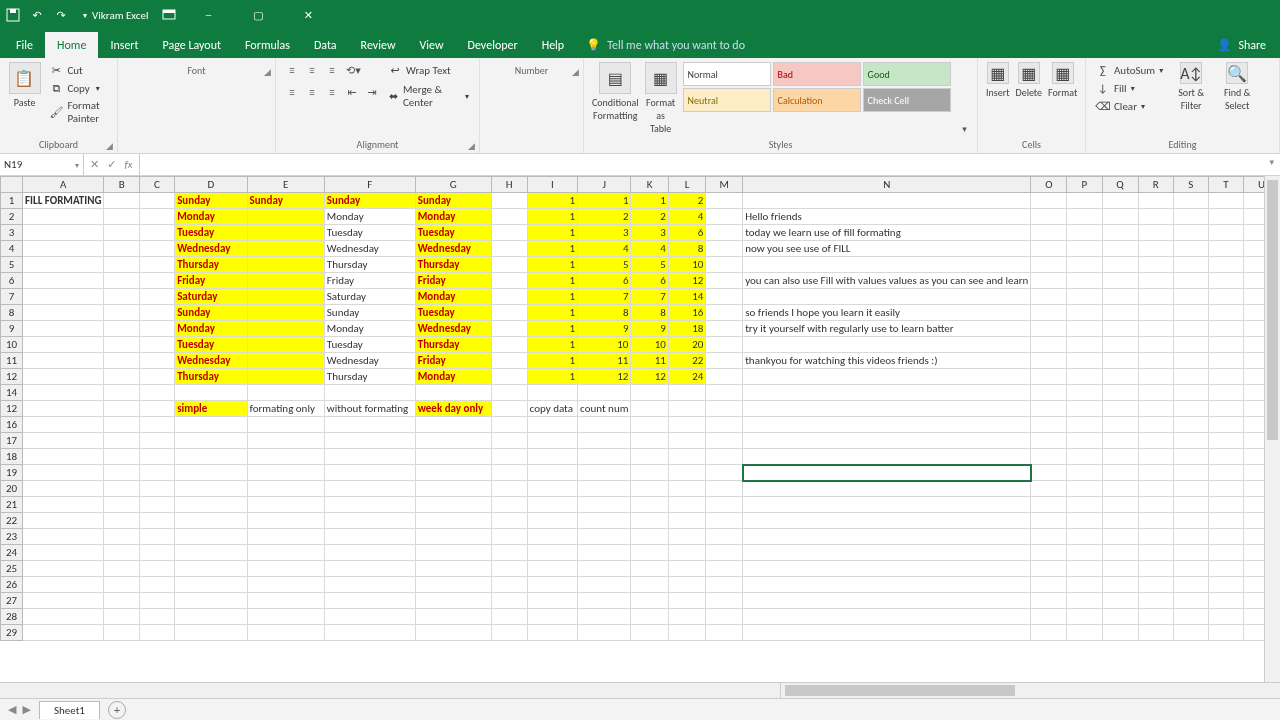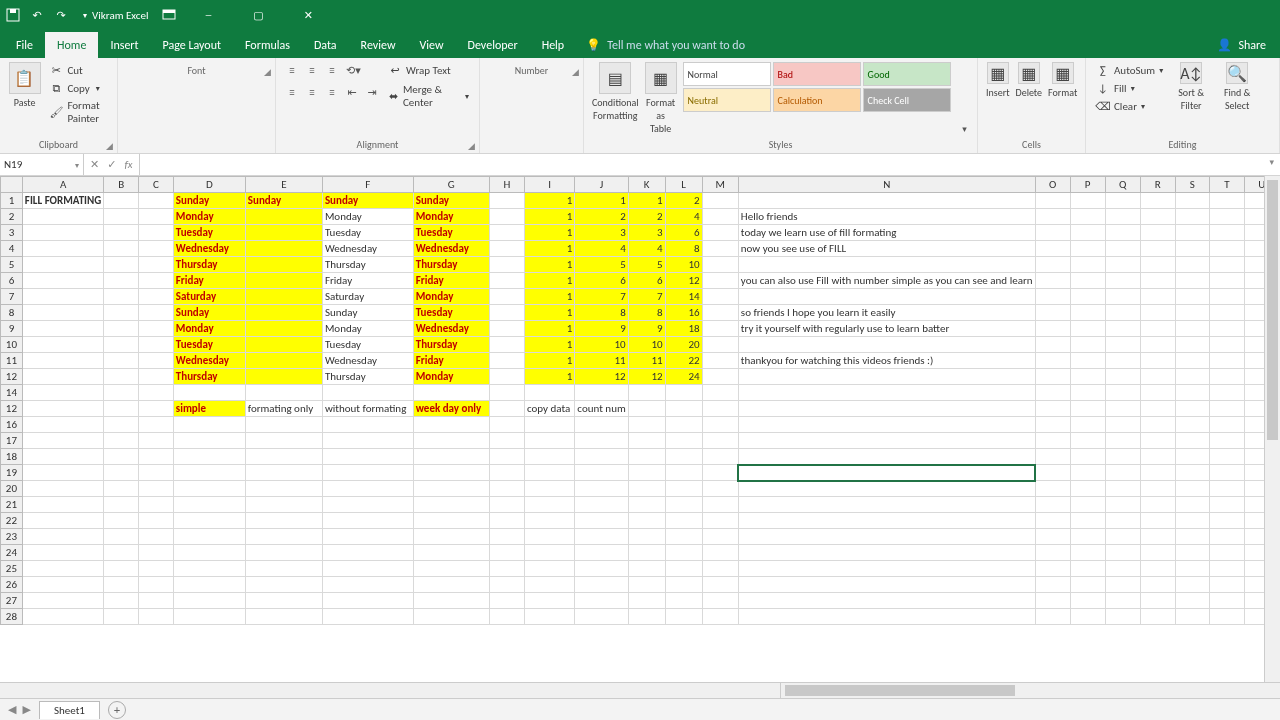--- a/index.html
+++ b/index.html
@@ -432,21 +432,21 @@
           <td class="yellow boldred" style="">Friday</td>
           <td class="yellow" style=""></td>
           <td class="" style="">Friday</td>
           <td class="yellow boldred" style="">Friday</td>
           <td class="" style=""></td>
           <td class="yellow num" style="">1</td>
           <td class="yellow num" style="">6</td>
           <td class="yellow num" style="">6</td>
           <td class="yellow num" style="">12</td>
           <td class="" style=""></td>
-          <td class="" style="overflow:visible;">you can also use Fill with number simple as you can see and learn</td>
+          <td class="" style="overflow:visible;">you can also use Fill with values values as you can see and learn</td>
           <td class="" style=""></td>
           <td class="" style=""></td>
           <td class="" style=""></td>
           <td class="" style=""></td>
           <td class="" style=""></td>
           <td class="" style=""></td>
           <td class="" style=""></td>
         </tr>
         <tr>
           <th>7</th>
@@ -923,20 +923,44 @@
           <td class="" style=""></td>
           <td class="" style=""></td>
           <td class="" style=""></td>
           <td class="" style=""></td>
           <td class="" style=""></td>
           <td class="" style=""></td>
           <td class="" style=""></td>
         </tr>
         <tr>
           <th>28</th>
+          <td class="" style=""></td>
+          <td class="" style=""></td>
+          <td class="" style=""></td>
+          <td class="" style=""></td>
+          <td class="" style=""></td>
+          <td class="" style=""></td>
+          <td class="" style=""></td>
+          <td class="" style=""></td>
+          <td class="" style=""></td>
+          <td class="" style=""></td>
+          <td class="" style=""></td>
+          <td class="" style=""></td>
+          <td class="" style=""></td>
+          <td class="" style="overflow:visible;"></td>
+          <td class="" style=""></td>
+          <td class="" style=""></td>
+          <td class="" style=""></td>
+          <td class="" style=""></td>
+          <td class="" style=""></td>
+          <td class="" style=""></td>
+          <td class="" style=""></td>
+        </tr>
+        <tr>
+          <th>29</th>
           <td class="" style=""></td>
           <td class="" style=""></td>
           <td class="" style=""></td>
           <td class="" style=""></td>
           <td class="" style=""></td>
           <td class="" style=""></td>
           <td class="" style=""></td>
           <td class="" style=""></td>
           <td class="" style=""></td>
           <td class="" style=""></td>

